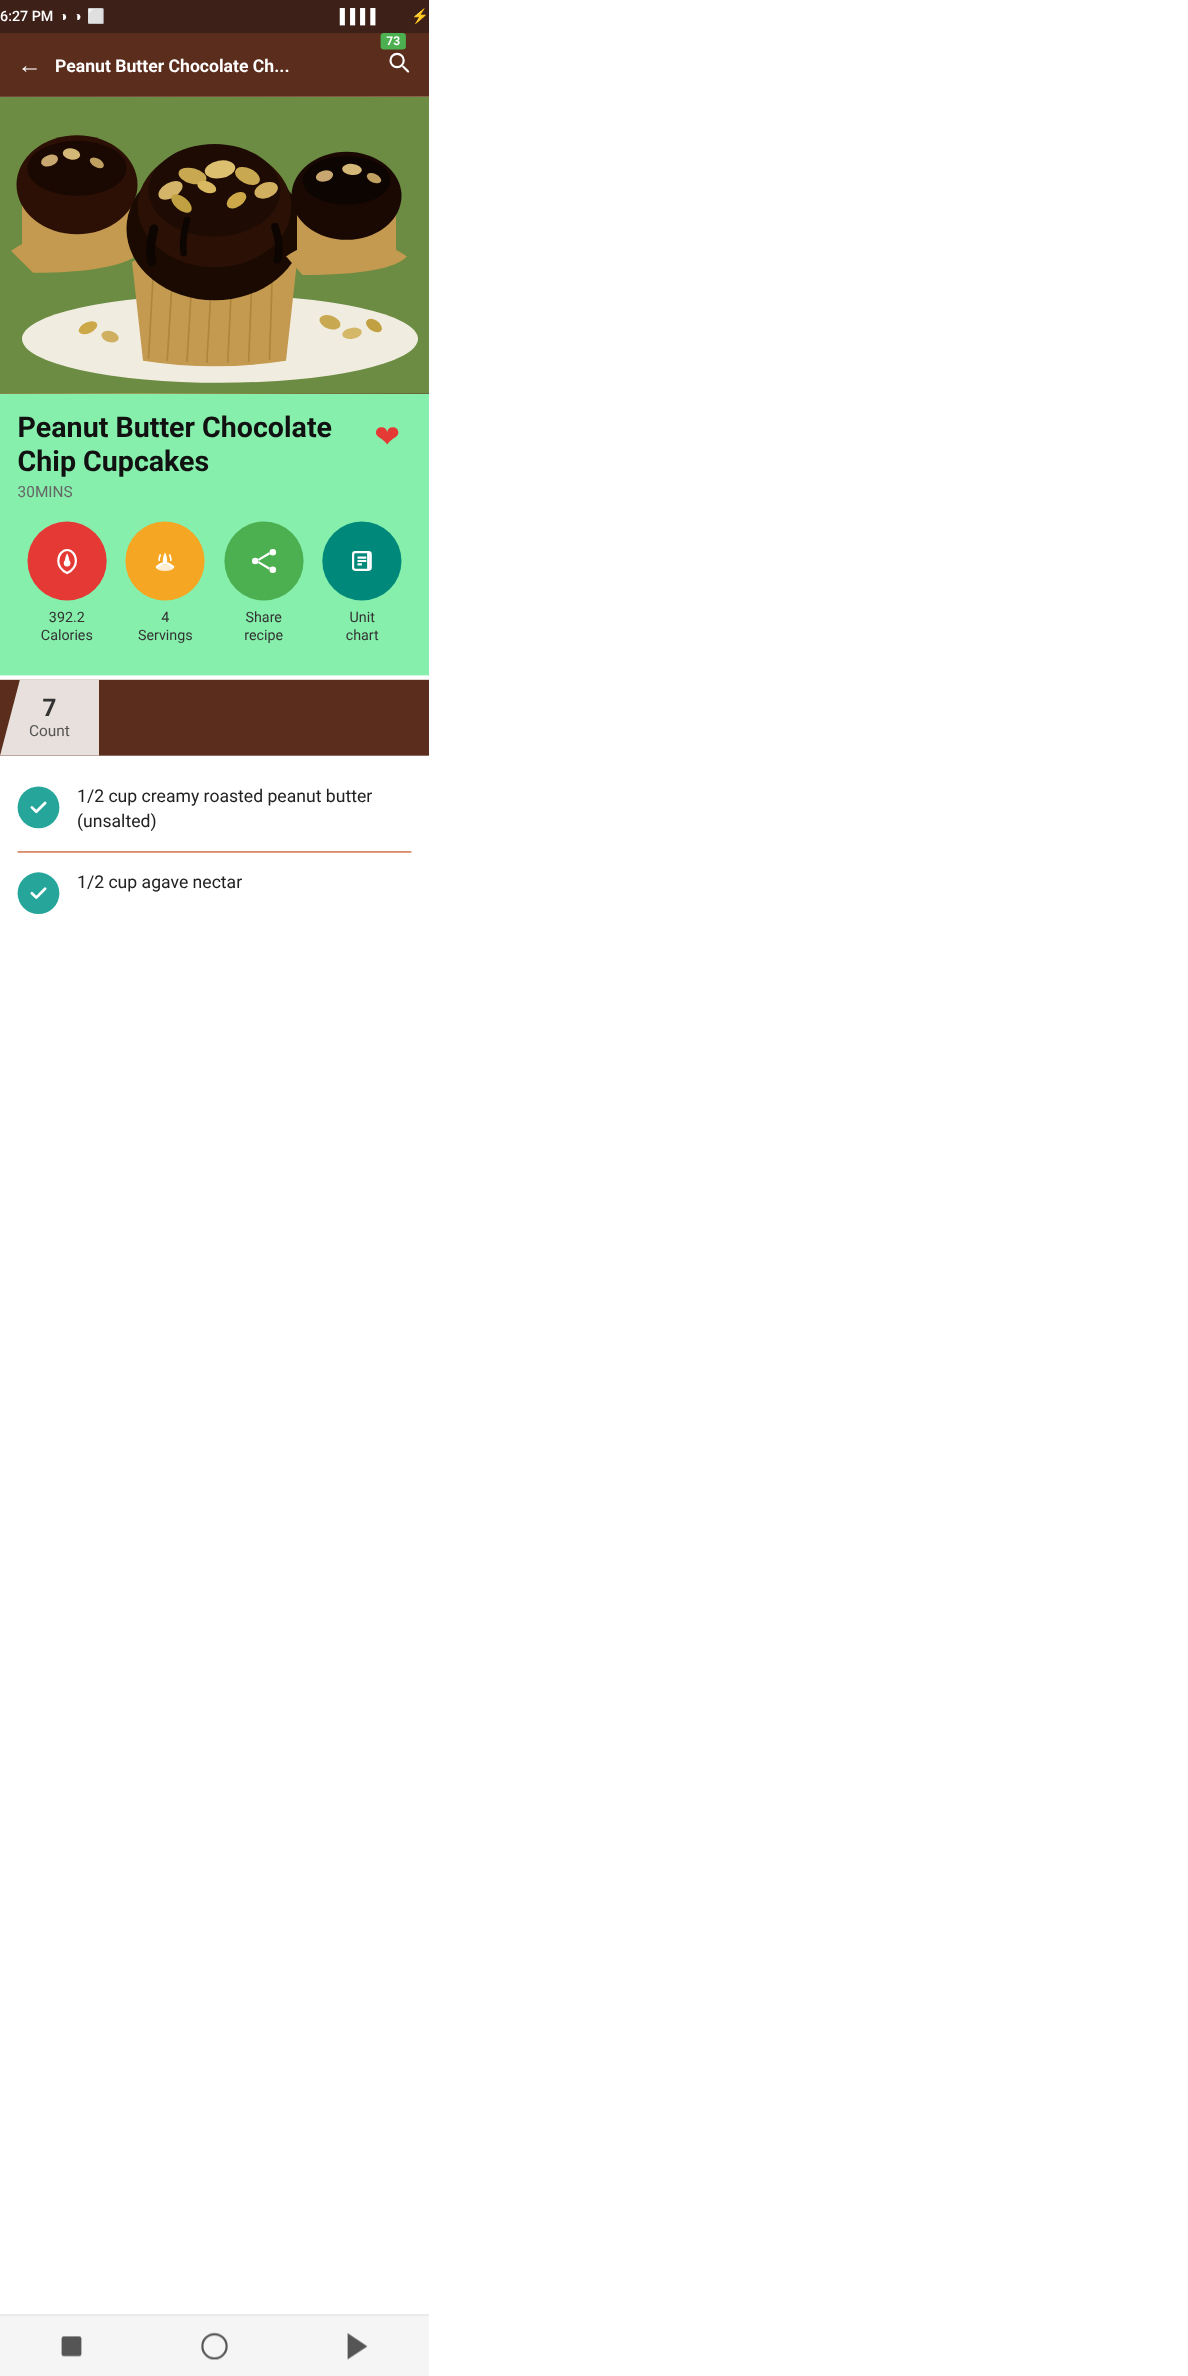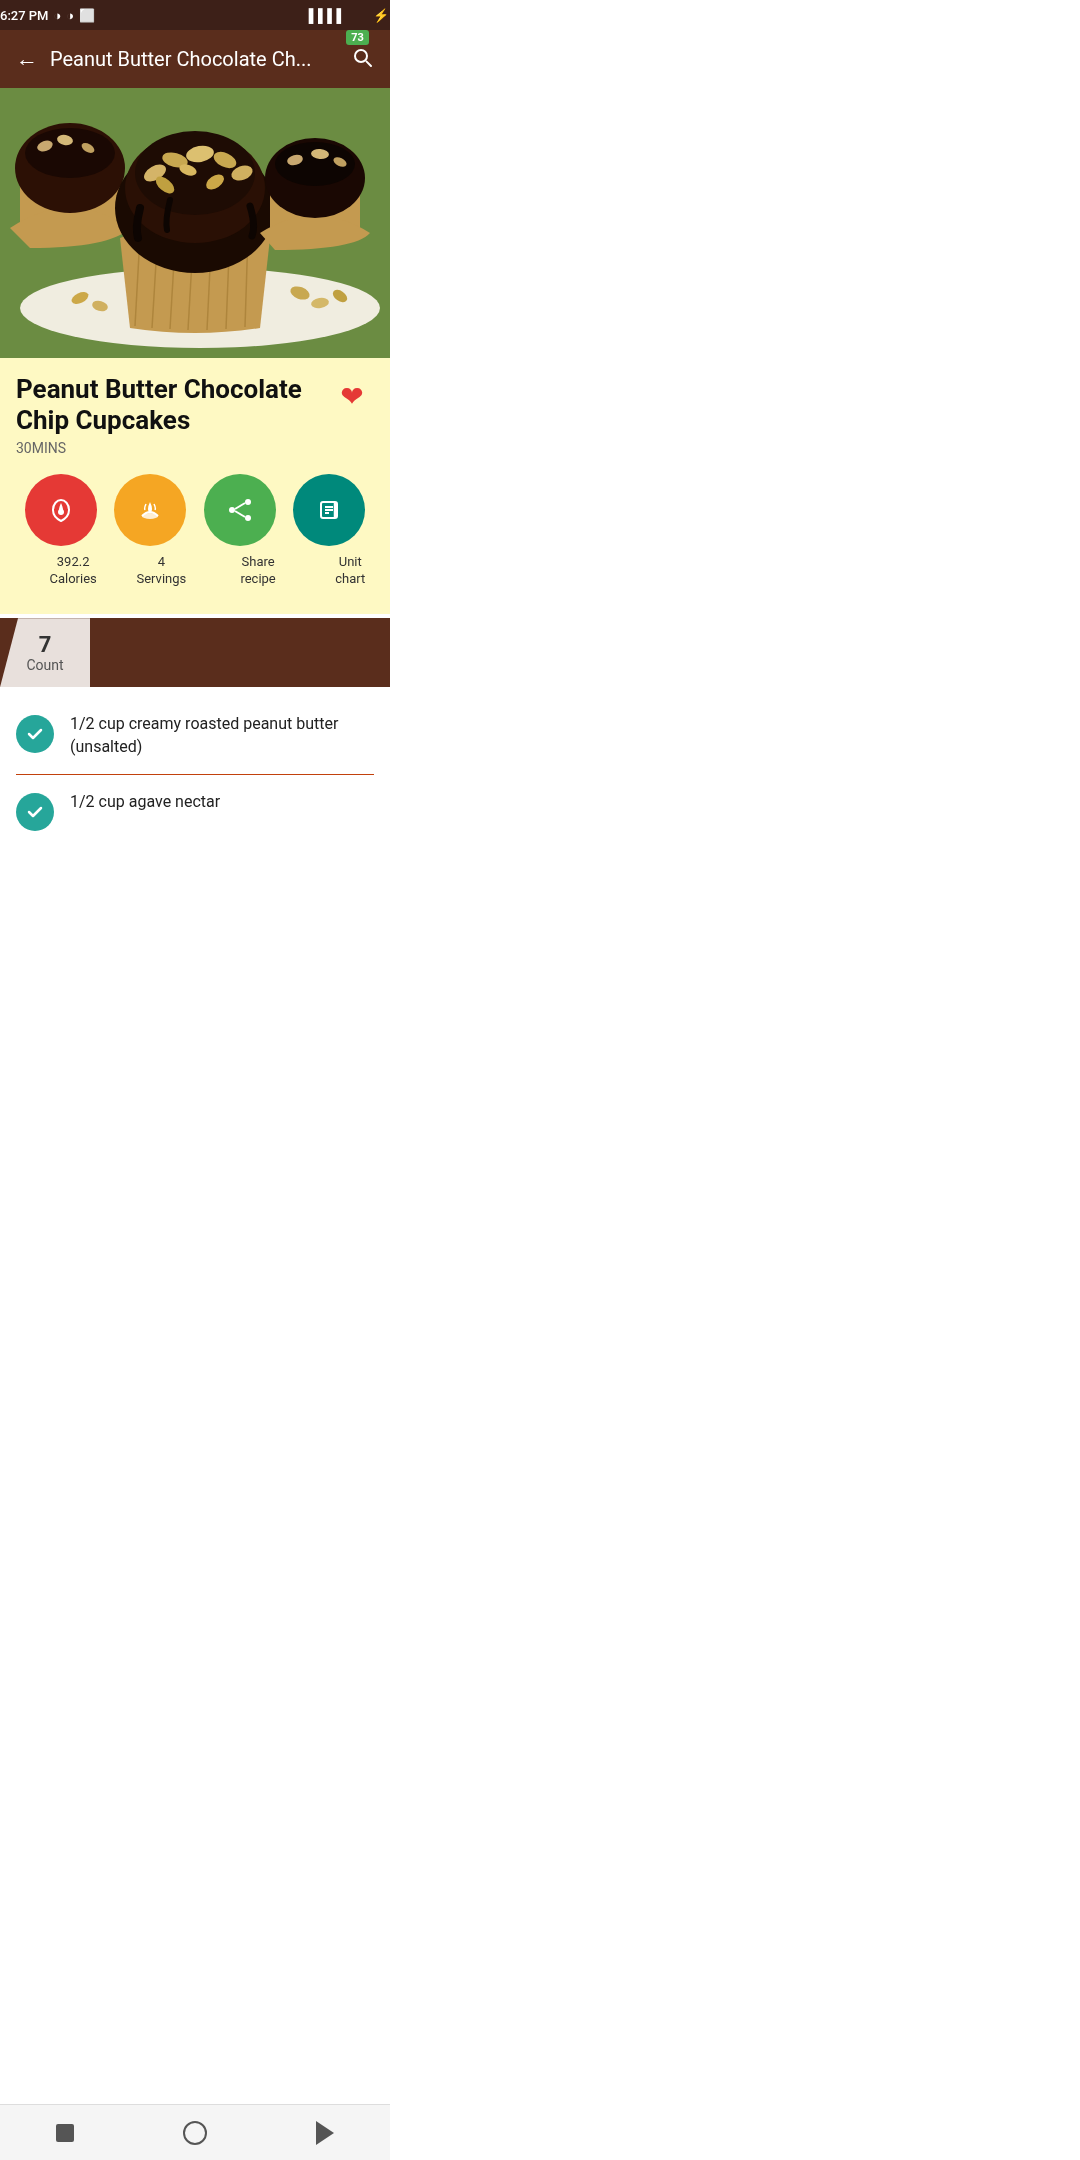--- a/index.html
+++ b/index.html
@@ -47,22 +47,22 @@
       padding: 12px 16px;
       height: 58px;
     }
     .header-back {
       font-size: 22px;
       margin-right: 12px;
       cursor: pointer;
     }
     .header-title {
       flex: 1;
-      font-size: 20px;
-      font-weight: 400;
+      font-size: 16px;
+      font-weight: 700;
       white-space: nowrap;
       overflow: hidden;
       text-overflow: ellipsis;
     }
     .header-search {
       font-size: 22px;
       cursor: pointer;
     }
 
     
@@ -81,21 +81,21 @@
       position: relative;
       overflow: hidden;
       display: flex;
       align-items: center;
       justify-content: center;
     }
 
     
     .recipe-info {
       padding: 16px;
-      background: #fef9c3;
+      background: #86efac;
     }
     .recipe-title-row {
       display: flex;
       justify-content: space-between;
       align-items: flex-start;
     }
     .recipe-title {
       font-size: 26px;
       font-weight: 700;
       color: #111;
@@ -124,21 +124,21 @@
     
     .action-buttons {
       display: flex;
       justify-content: space-around;
       align-items: flex-start;
       margin-bottom: 10px;
     }
     .action-btn {
       display: flex;
       flex-direction: column;
-      align-items: flex-end;
+      align-items: center;
       gap: 8px;
       cursor: pointer;
     }
     .action-circle {
       width: 72px;
       height: 72px;
       border-radius: 50%;
       display: flex;
       align-items: center;
       justify-content: center;

